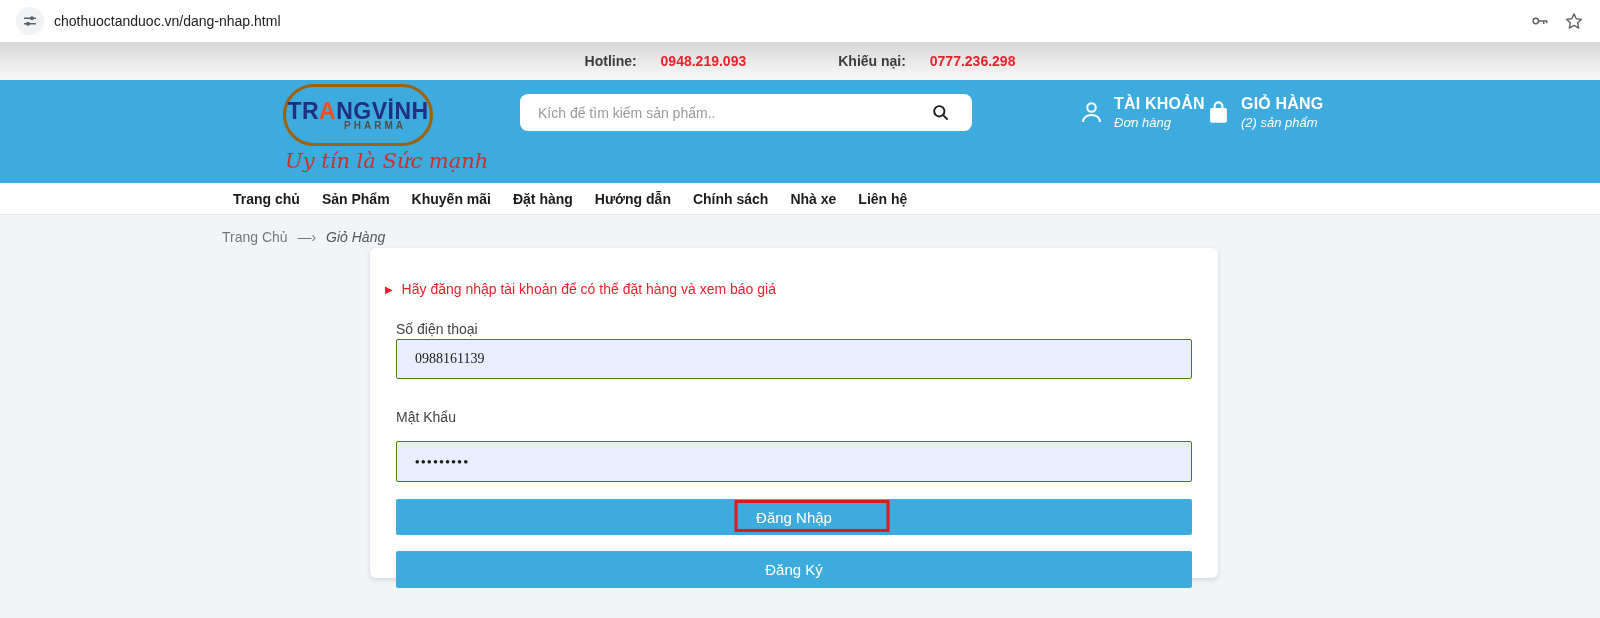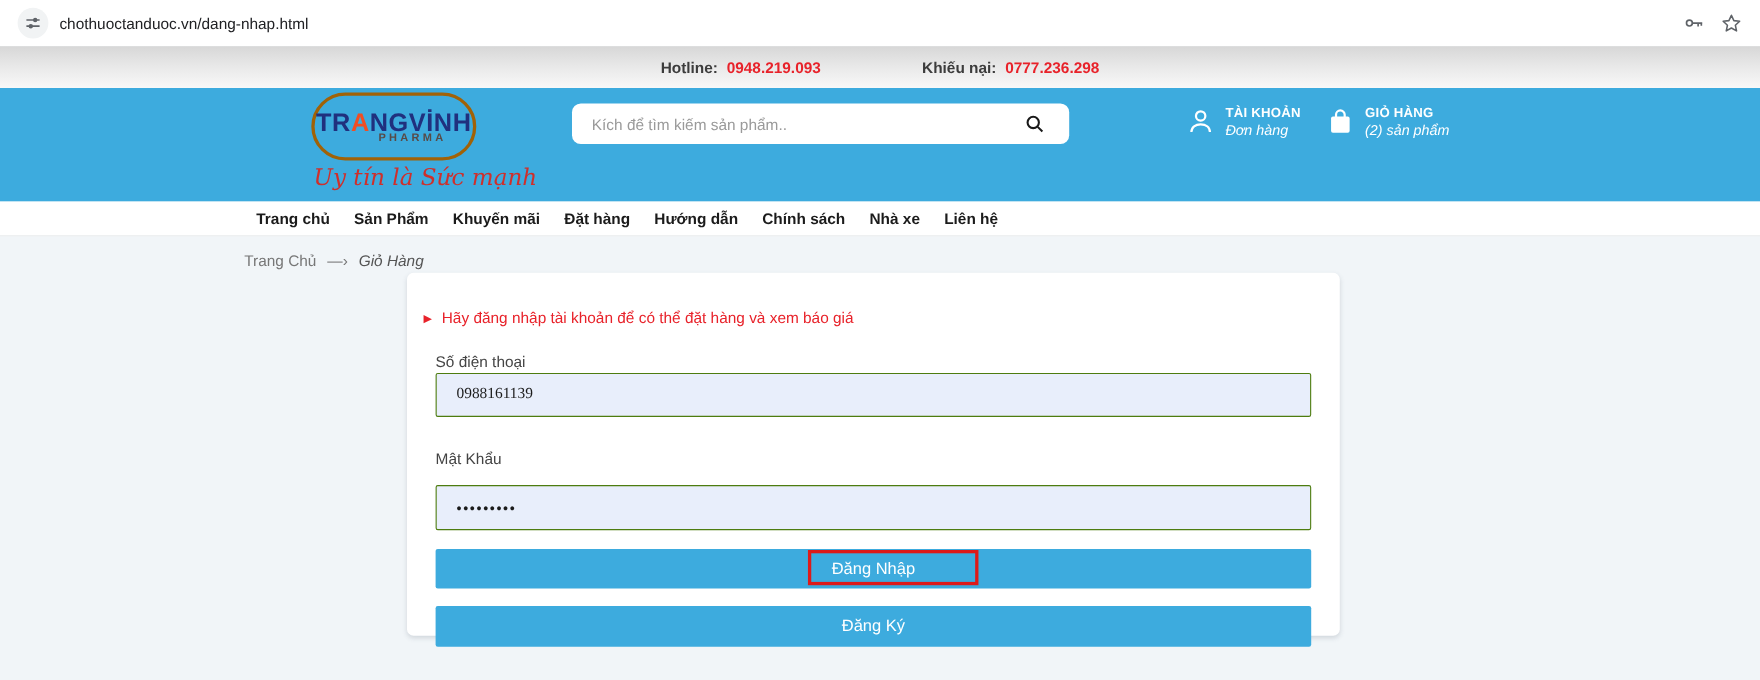--- a/index.html
+++ b/index.html
@@ -10,40 +10,40 @@
   .browser-bar { height:42px; background:#ffffff; display:flex; align-items:center; padding:0 16px; }
   .tune-pill { width:28px; height:28px; border-radius:50%; background:#f1f3f4; display:flex; align-items:center; justify-content:center; margin-right:10px; cursor:pointer; }
   .url-text { font-size:14px; color:#202124; flex:1 1 auto; }
   .browser-icons { display:flex; align-items:center; gap:14px; }
   .browser-icons svg { display:block; cursor:pointer; }
 
   
   .hotline-bar { height:38px; background:linear-gradient(to bottom,#d7d7d7 0%,#e9e9e9 50%,#f8f8f8 100%);
                  display:flex; align-items:center; justify-content:center; gap:92px;
                  font-size:14px; font-weight:bold; color:#3c3c3c; }
-  .hotline-bar .num { color:#e8222a; margin-left:4px; }
+  .hotline-bar .num { color:#e8222a; margin-left:20px; }
 
   
   .site-header { position:relative; height:103px; background:#3dabde; }
   .logo-block { position:absolute; left:283px; top:4px; cursor:pointer; }
   .logo-oval { width:150px; height:62px; border:3px solid #a16207; border-radius:32px;
                display:flex; flex-direction:column; align-items:center; justify-content:center; }
   .brand { font-size:23px; font-weight:bold; color:#20307e; letter-spacing:.5px; line-height:22px; }
   .brand .a-accent { color:#f04e23; }
   .pharma { font-size:10px; letter-spacing:3px; color:#584a46; font-weight:bold; margin:-2px 0 0 34px; }
   .slogan { font-family:"DejaVu Serif", serif; font-style:italic; font-size:21px; color:#cf2f2b; margin-top:3px; padding-left:2px;text-align:center; }
 
   .search-box { position:absolute; left:510px; top:14px; width:452px; height:37px;margin-left:10px; }
   .search-box input { width:100%; height:100%; border:none; border-radius:8px; padding:0 55px 0 18px;
                       font-size:14px; color:#333; font-family:"Liberation Sans", sans-serif; outline:none; }
   .search-box input::placeholder { color:#9a9a9a; }
   .search-btn { position:absolute; right:22px; top:9px; cursor:pointer; }
 
   .header-widget { position:absolute; top:15px; display:flex; align-items:center; gap:9px; color:#fff; cursor:pointer; }
-  .header-widget .t1 { font-size:12px; font-weight:bold; letter-spacing:.2px; }
+  .header-widget .t1 { font-size:16px; font-weight:bold; letter-spacing:.2px; }
   .header-widget .t2 { font-size:13px; font-style:italic; margin-top:2px; }
   .widget-account { left:1078px; }
   .widget-cart { left:1205px; }
 
   
   .main-nav { height:32px; background:#fff; display:flex; align-items:center; padding-left:233px; gap:22px;
               border-bottom:1px solid #e3e6e8; }
   .main-nav .nav-item { font-size:14px; font-weight:bold; color:#1b1b1b; cursor:pointer; white-space:nowrap; }
 
   

